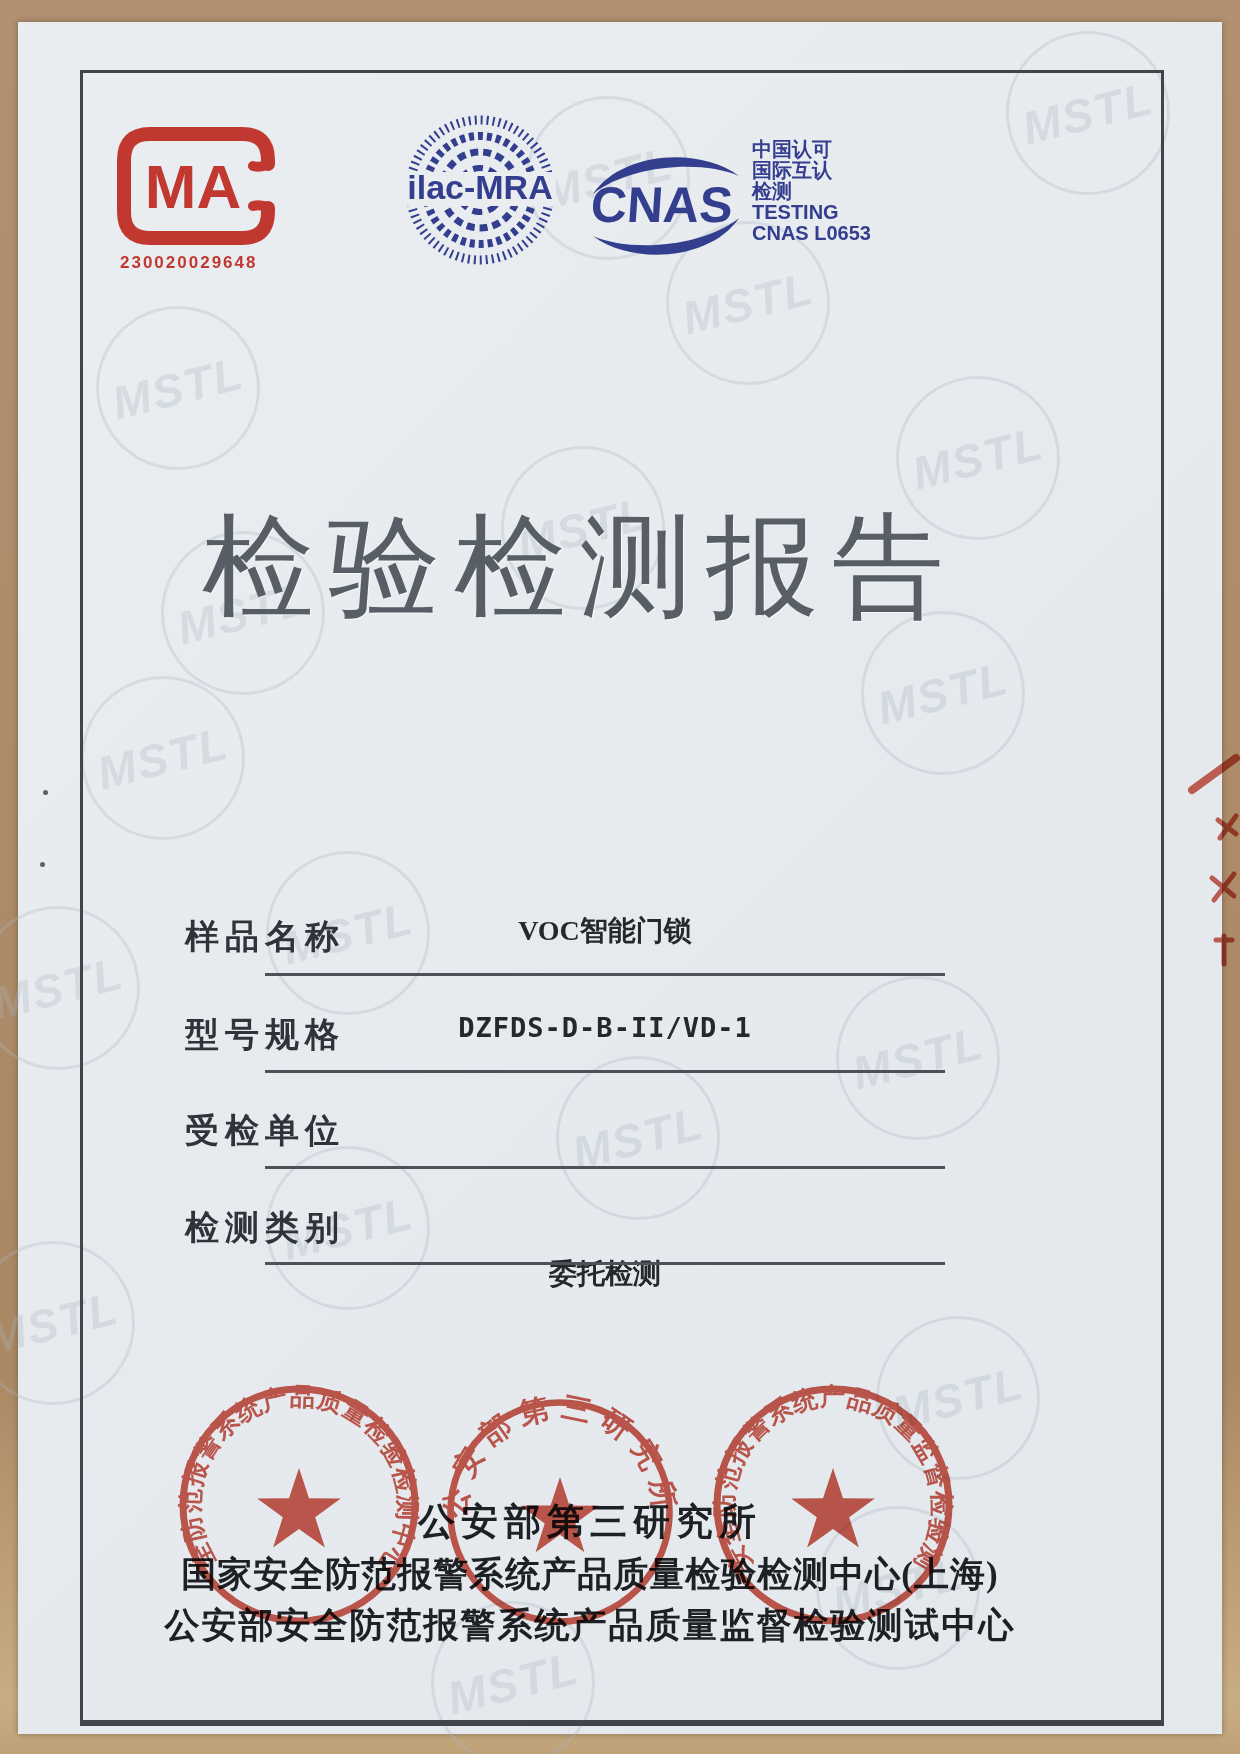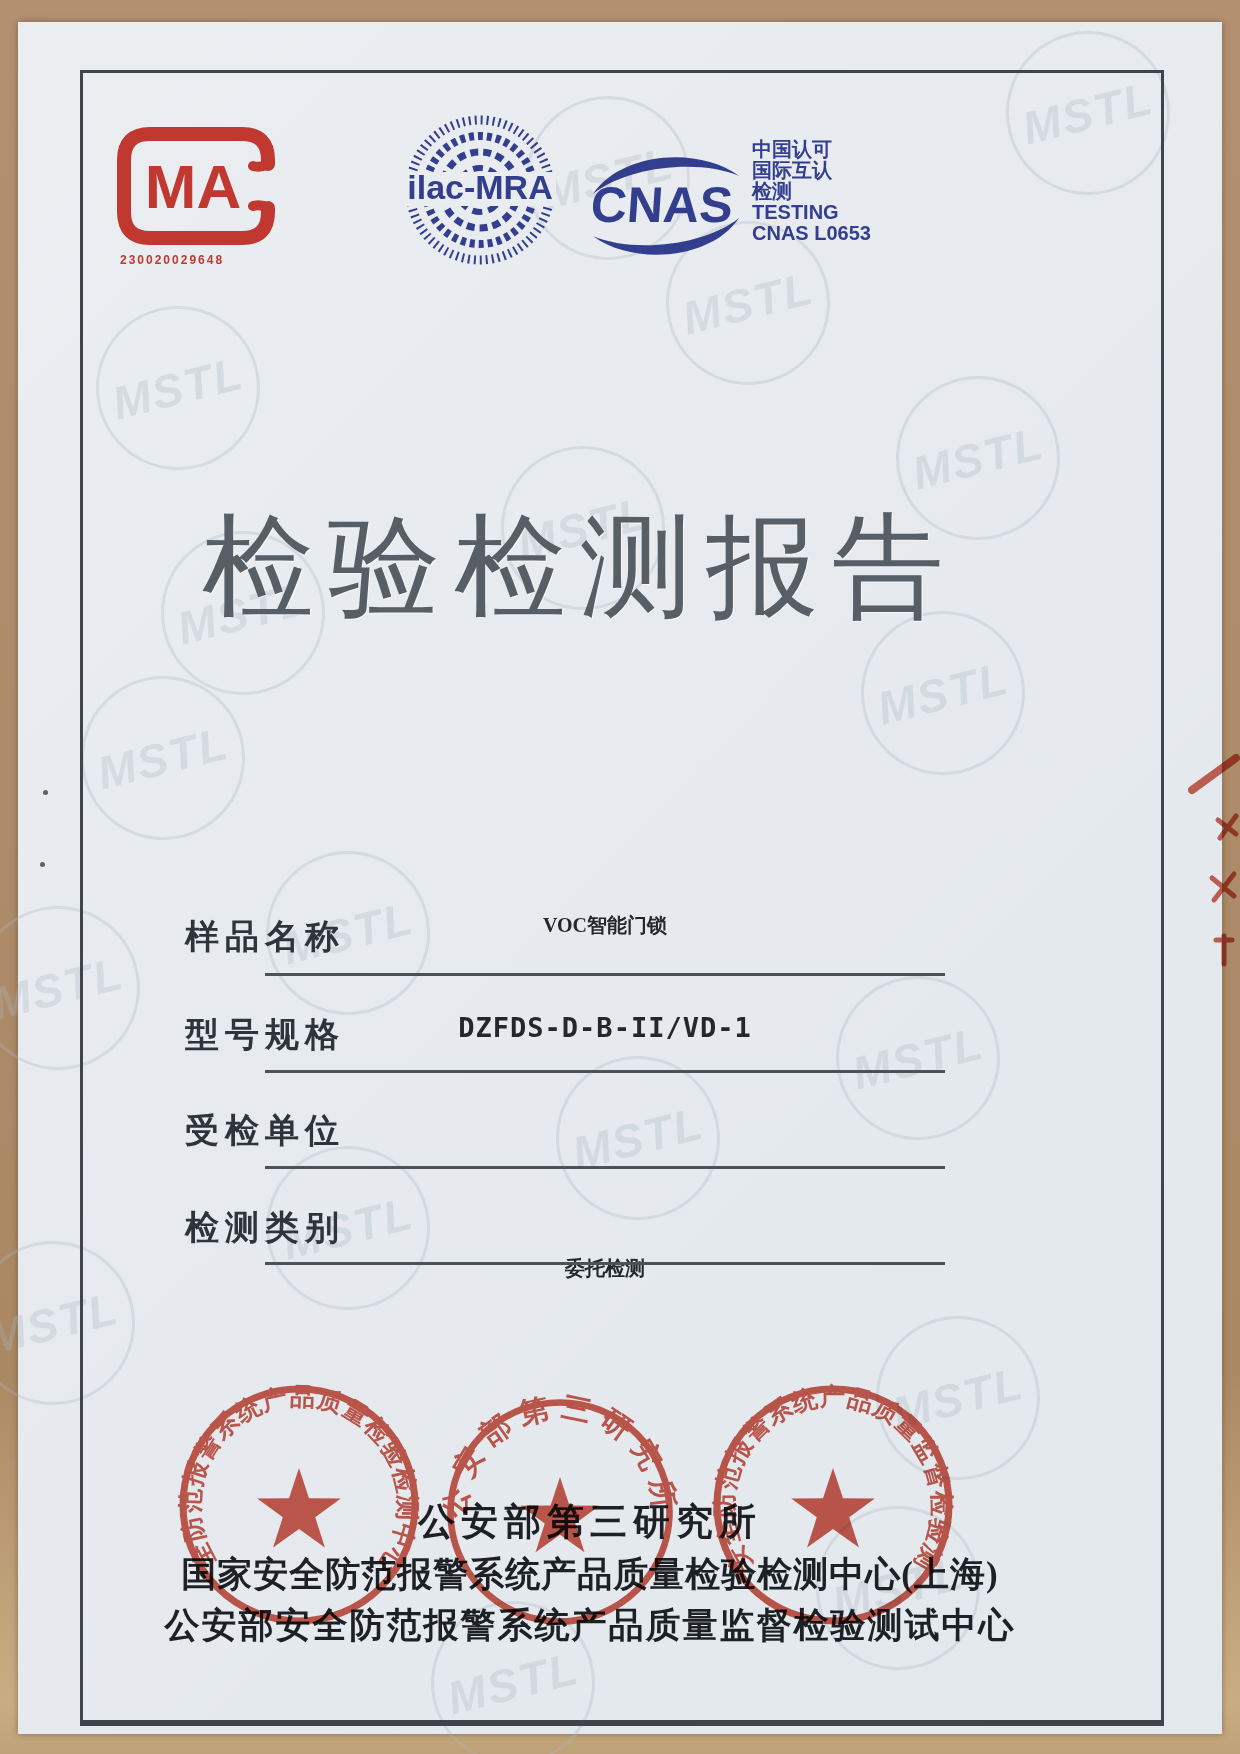--- a/index.html
+++ b/index.html
@@ -24,31 +24,31 @@
          border:3px solid var(--frame);border-bottom-width:6px;}
   .abs{position:absolute;}
   
   .wm{position:absolute;width:158px;height:158px;border:3px solid var(--wm);
       border-radius:50%;opacity:.30;display:flex;align-items:center;justify-content:center;
       transform:rotate(-14deg);pointer-events:none;}
   .wm span{font-family:"Liberation Sans",sans-serif;font-weight:bold;font-style:italic;
       font-size:46px;letter-spacing:2px;color:var(--wm);}
   
   #cma-num{left:120px;top:253px;color:var(--logo-red);font-family:"Liberation Sans",sans-serif;
-      font-weight:bold;font-size:12px;letter-spacing:2px;}
+      font-weight:bold;font-size:17px;letter-spacing:2px;}
   #cnas-side{left:752px;top:139px;color:var(--logo-blue);line-height:21px;
       font-family:"Liberation Sans",sans-serif;font-weight:bold;font-size:20px;}
   
   #report-no{left:585px;top:390px;font-size:31px;font-weight:bold;color:#43484e;letter-spacing:1px;}
   
   #title{left:40px;top:492px;width:1080px;text-align:center;font-size:112px;font-weight:normal;
       color:var(--title-gray);letter-spacing:14px;text-shadow:1px 1px 0 rgba(255,255,255,.6);}
   
   .f-label{left:185px;font-size:34px;font-weight:bold;color:#2f343a;letter-spacing:6px;}
-  .f-value{left:265px;width:680px;text-align:center;font-size:20px;font-weight:bold;color:#24282d;}
+  .f-value{left:265px;width:680px;text-align:center;font-size:28px;font-weight:bold;color:#24282d;}
   .f-line{left:265px;width:680px;height:3px;background:#4c5258;}
   .mono{font-family:"DejaVu Sans Mono",monospace;font-size:27px;letter-spacing:1px;}
   
   .foot{left:90px;width:1000px;text-align:center;font-weight:bold;color:var(--ink);}
   #foot1{top:1497px;font-size:37px;letter-spacing:6px;}
   #foot2{top:1551px;font-size:35px;letter-spacing:1px;}
   #foot3{top:1602px;font-size:35px;letter-spacing:2px;}
   
   .stamp{position:absolute;mix-blend-mode:multiply;opacity:.9;}
   .stamp text{font-family:"Liberation Serif",serif;font-weight:bold;}

